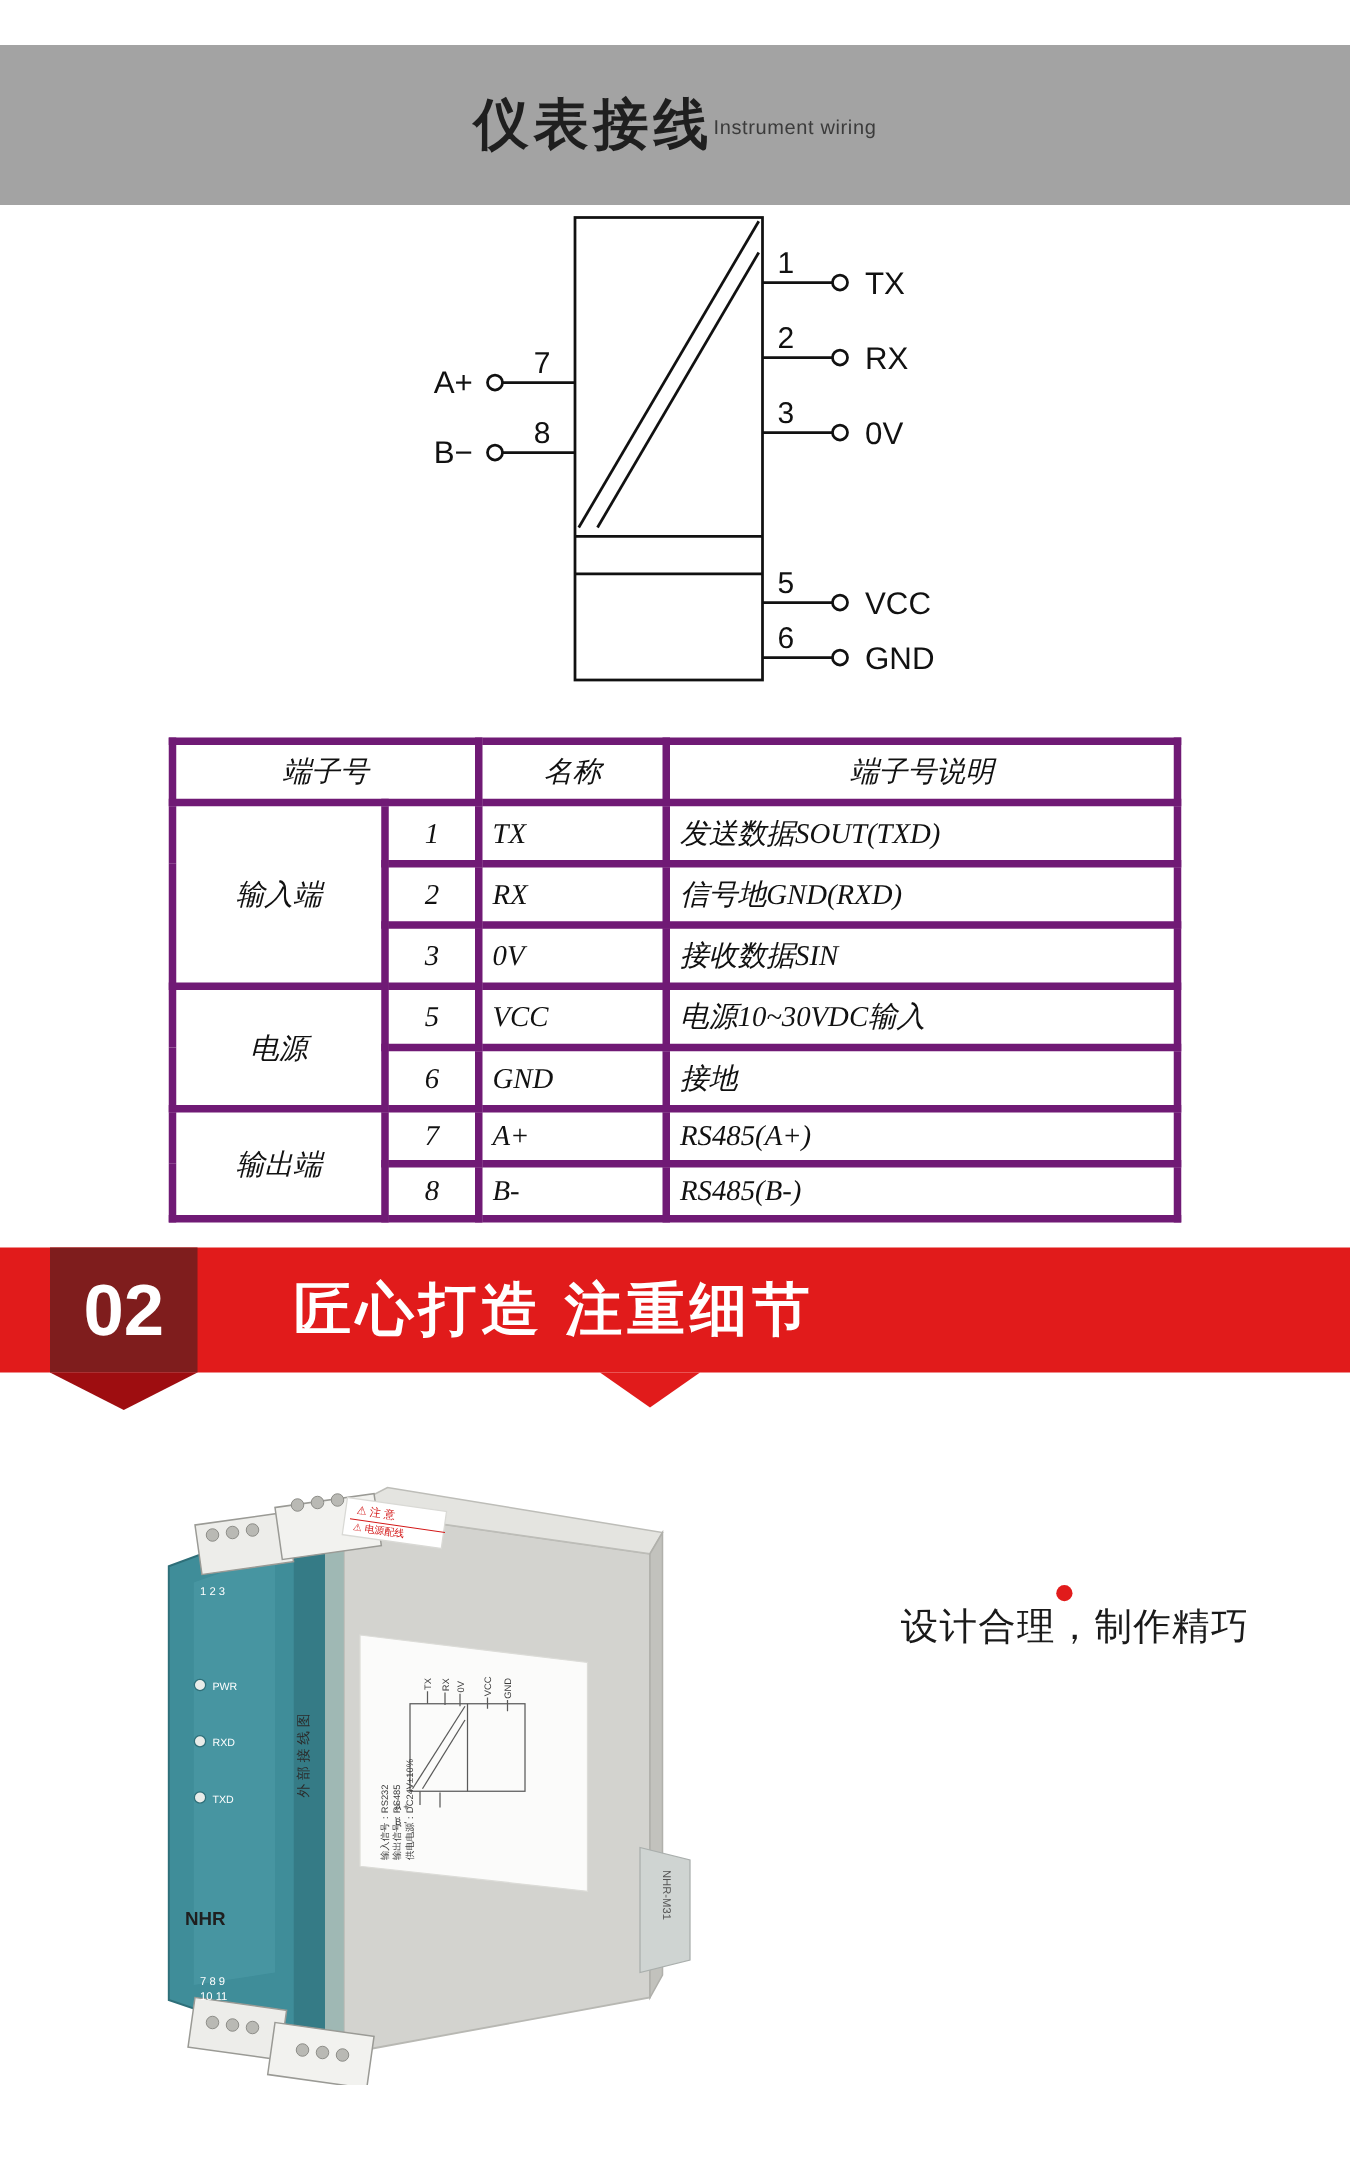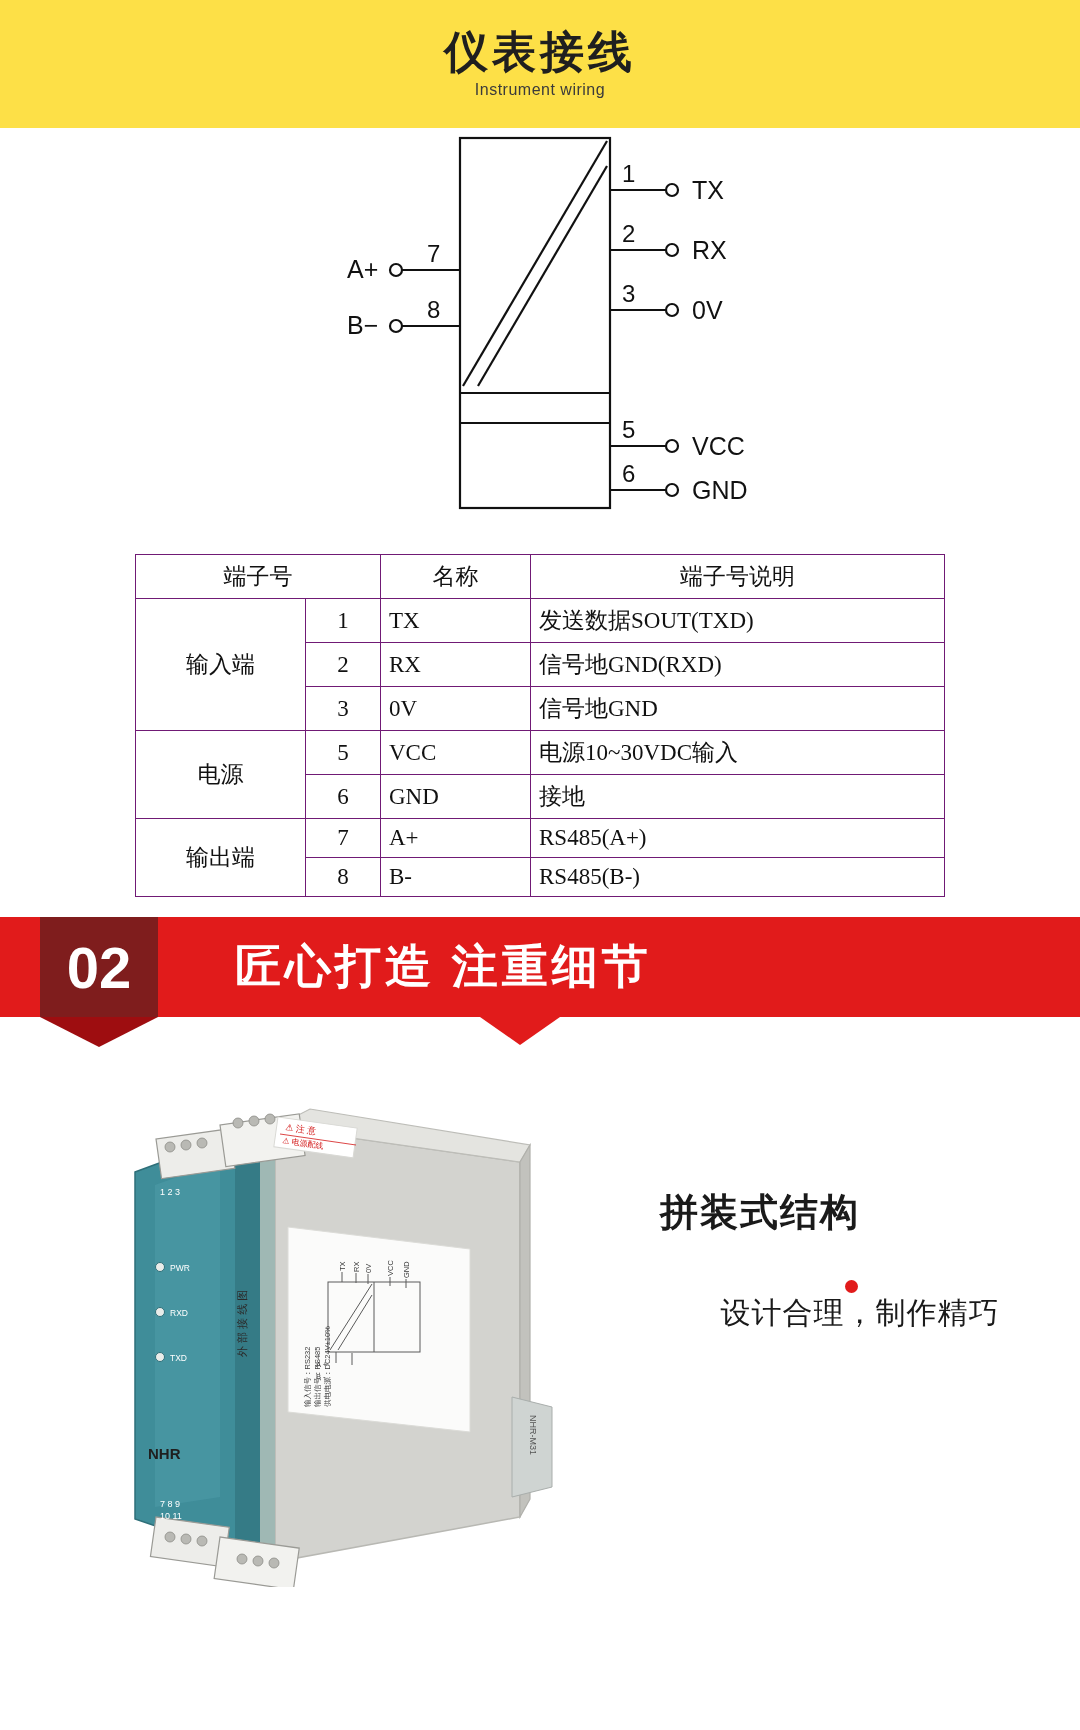--- a/index.html
+++ b/index.html
@@ -9,26 +9,27 @@
     font-family:"Liberation Sans", sans-serif;
     color:#1a1a1a;
     -webkit-font-smoothing:antialiased;
   }
   .page{width:1080px;position:relative;overflow:hidden;}
 
   
   .header{
     width:100%;
     height:128px;
-    background:#fde047;
+    background:#a3a3a3;
     display:flex;
-    flex-direction:column;
+    flex-direction:row;
     align-items:center;
     justify-content:center;
     box-sizing:border-box;
+    margin-top:36px;
   }
   .header-cn{
     font-size:44px;
     font-weight:bold;
     letter-spacing:4px;
     color:#1f1f1f;
     line-height:1.05;
   }
   .header-en{
     font-size:16px;
@@ -53,24 +54,25 @@
     margin-top:6px;
   }
   table.term{
     border-collapse:collapse;
     width:810px;
     font-family:"Liberation Serif", serif;
     font-size:23px;
     color:#111;
   }
   table.term th, table.term td{
-    border:1px solid #701a75;
+    border:6px solid #701a75;
     padding:6px 8px;
     height:36px;
     box-sizing:border-box;
+    font-style:italic;
   }
   table.term th{
     font-weight:normal;
     text-align:center;
   }
   .col-group{width:170px;text-align:center;}
   .col-no{width:75px;text-align:center;}
   .col-name{width:150px;text-align:left;padding-left:26px;}
   .col-desc{text-align:left;padding-left:26px;}
   .th-name{text-align:center !important;padding-left:8px !important;}
@@ -244,21 +246,21 @@
           <td class="col-desc">发送数据SOUT(TXD)</td>
         </tr>
         <tr>
           <td class="col-no">2</td>
           <td class="col-name">RX</td>
           <td class="col-desc">信号地GND(RXD)</td>
         </tr>
         <tr>
           <td class="col-no">3</td>
           <td class="col-name">0V</td>
-          <td class="col-desc">信号地GND</td>
+          <td class="col-desc">接收数据SIN</td>
         </tr>
         <tr>
           <td class="col-group" rowspan="2">电源</td>
           <td class="col-no">5</td>
           <td class="col-name">VCC</td>
           <td class="col-desc">电源10~30VDC输入</td>
         </tr>
         <tr>
           <td class="col-no">6</td>
           <td class="col-name">GND</td>
@@ -384,21 +386,20 @@
         </g>
       </g>
 
       <g>
         <polygon points="452,330 492,340 492,420 452,430" fill="#cfd4d2" stroke="#a9aeac" stroke-width="1"></polygon>
         <text x="470" y="348" font-family="Liberation Sans, sans-serif" font-size="9" fill="#555" transform="rotate(90 470 348)">NHR-M31</text>
       </g>
     </svg>
 
     <div class="feature">
-      <div class="feature-title">拼装式结构</div>
       <div class="feature-item">
         <span class="bullet"></span>
         <span>设计合理，制作精巧</span>
       </div>
     </div>
   </div>
 
 </div>
 
 </body></html>

